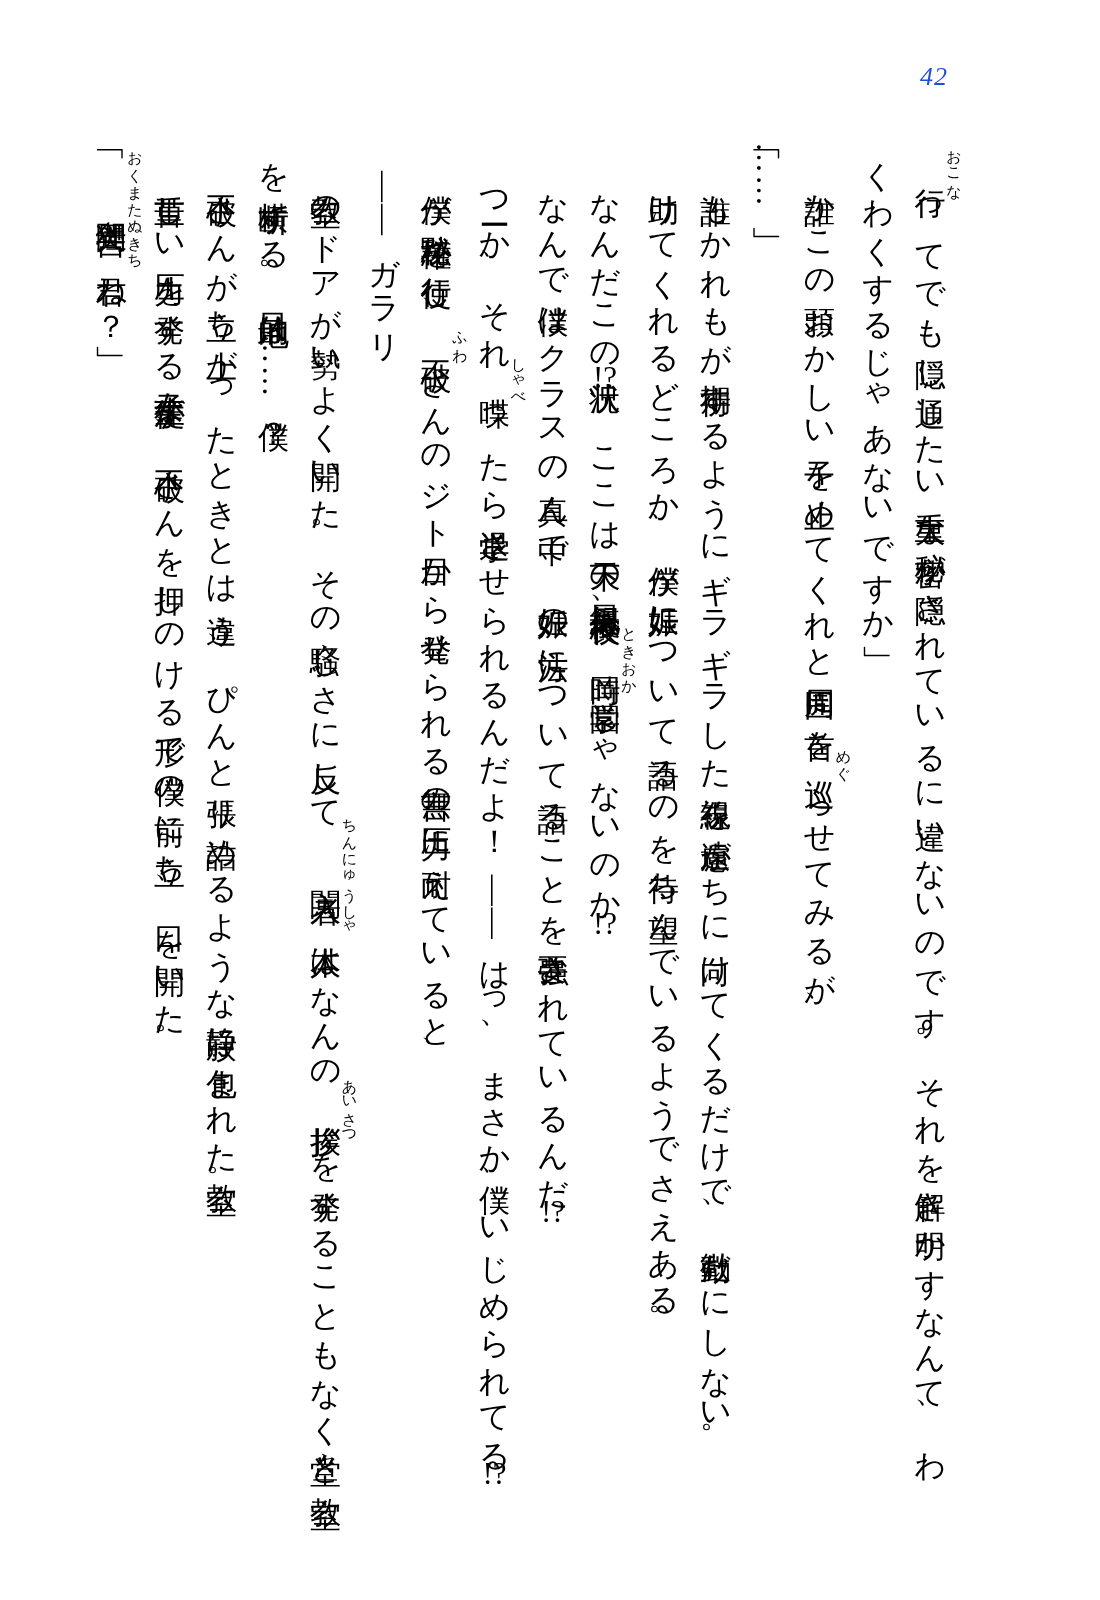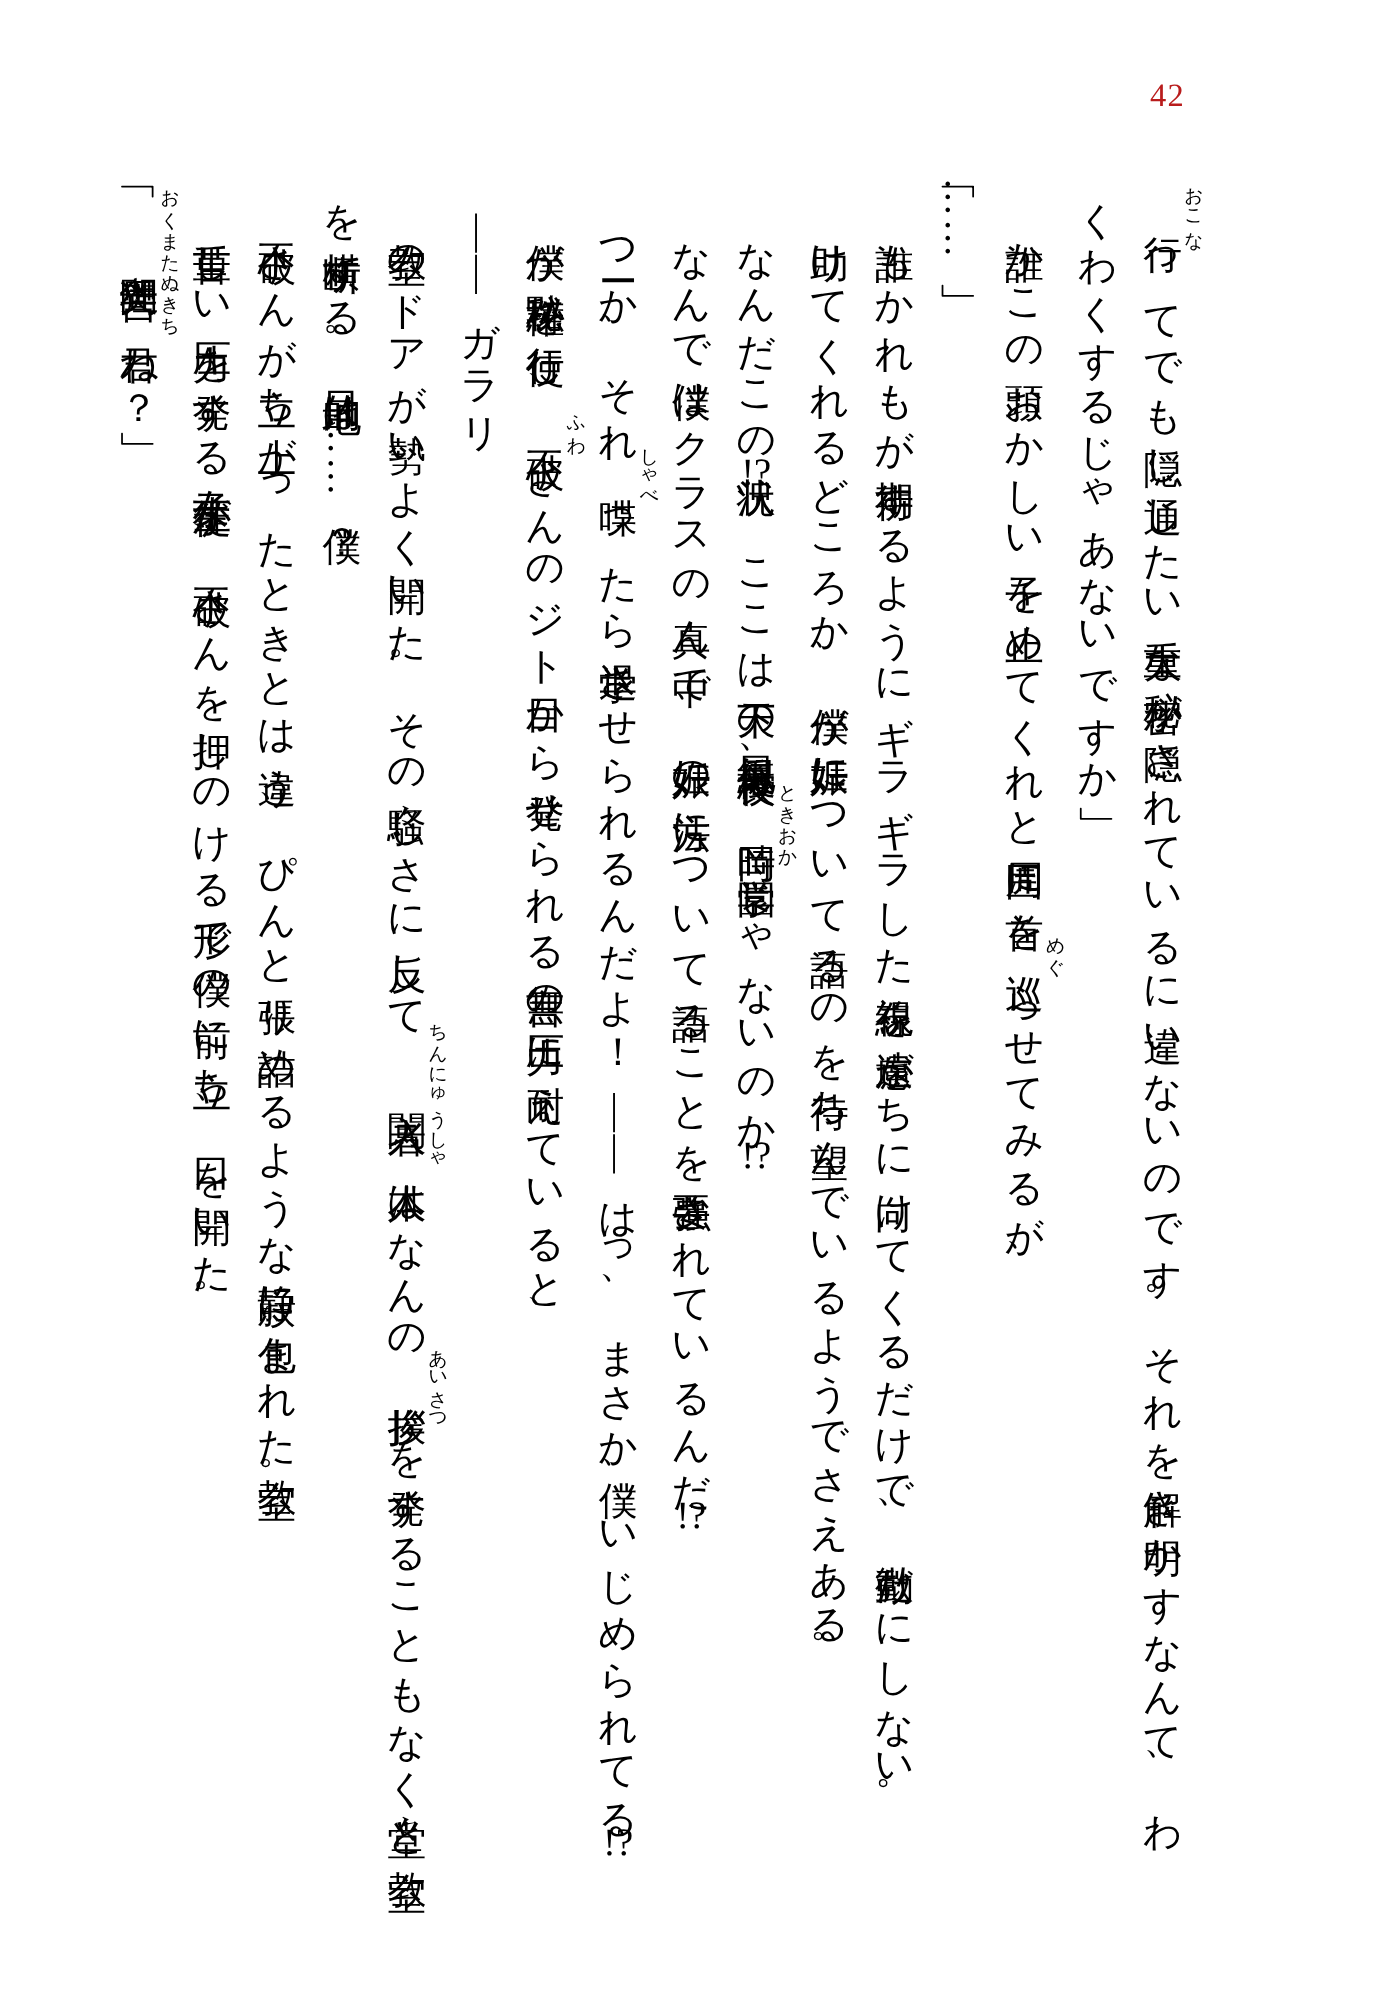--- a/index.html
+++ b/index.html
@@ -14,22 +14,23 @@
     left: 0; top: 0;
     width: 1100px; height: 1600px;
     background: #ffffff;
     color: #0a0a0a;
   }
   .page-number {
     position: absolute;
     top: 62px;
     right: 152px;
     font-size: 26px;
+    font-style: italic;
     letter-spacing: 1px;
-    color: #b91c1c;
+    color: #1d4ed8;
   }
   .text-block {
     position: absolute;
     top: 140px;
     right: 138px;
     width: 930px;
     height: 1356px;
     writing-mode: vertical-rl;
     -webkit-writing-mode: vertical-rl;
     text-orientation: mixed;

